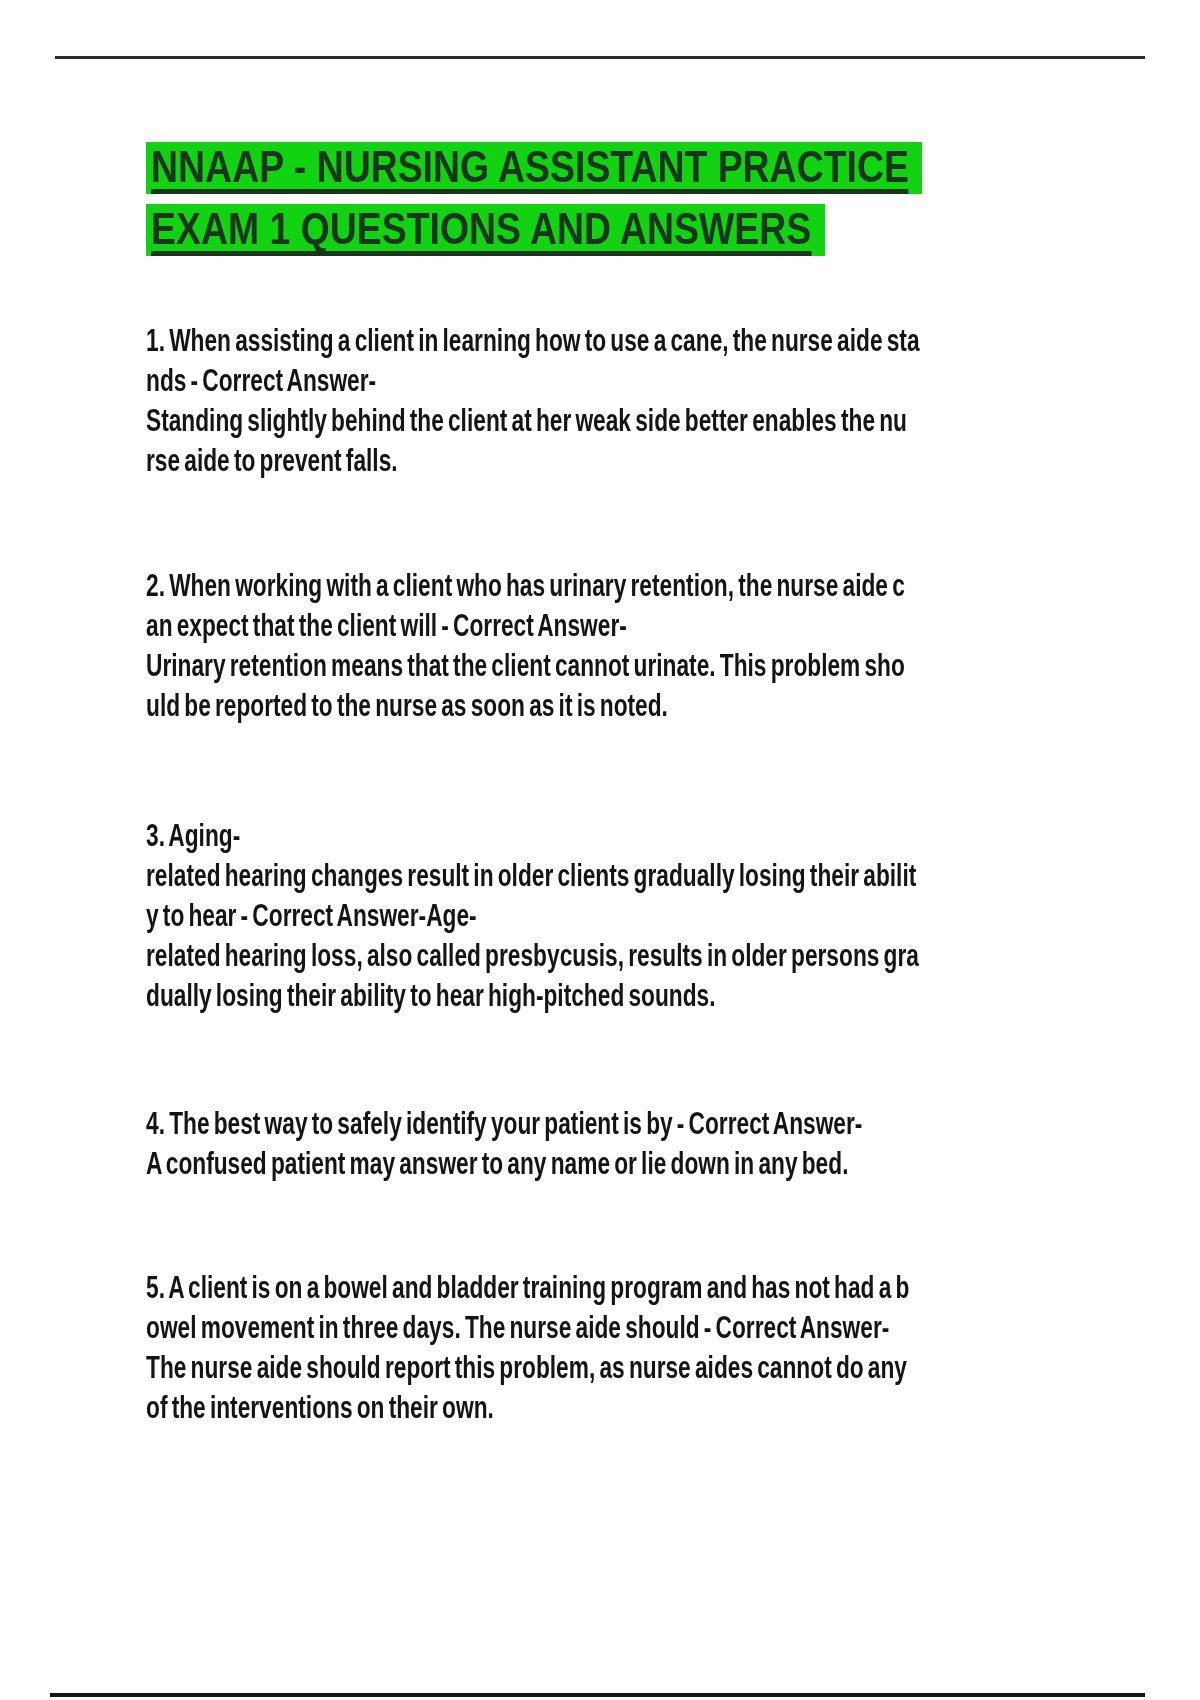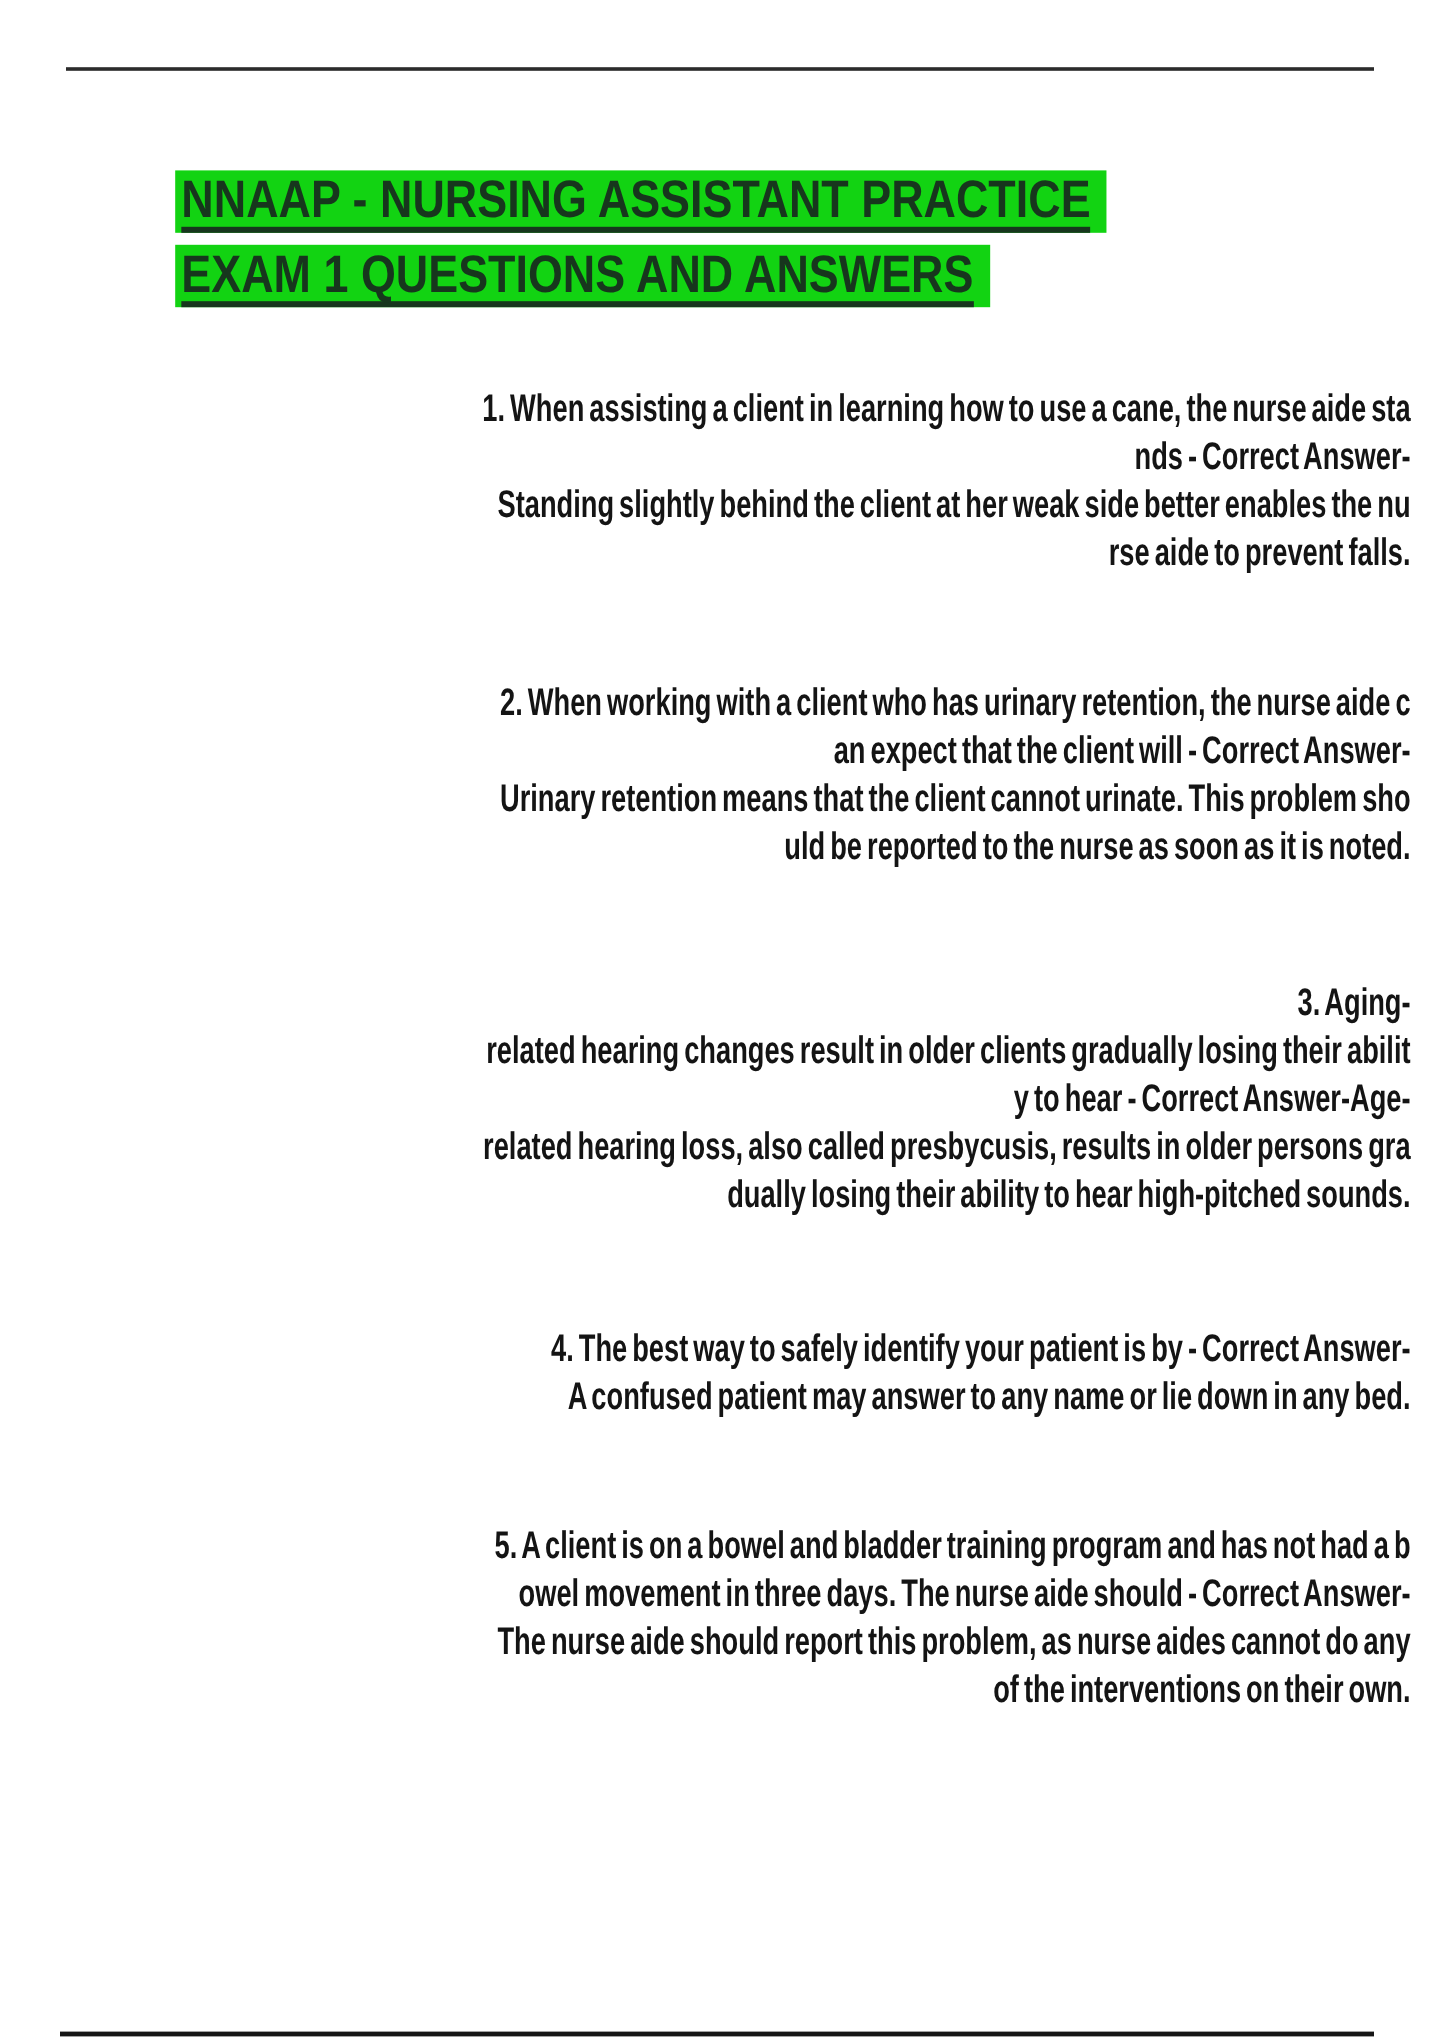--- a/index.html
+++ b/index.html
@@ -11,21 +11,20 @@
     width: 1200px;
     height: 1700px;
     overflow: hidden;
     font-family: "Liberation Sans", sans-serif;
   }
   .page {
     position: relative;
     width: 1200px;
     height: 1700px;
     background: #ffffff;
-    text-align: right;
   }
   .rule-top {
     position: absolute;
     left: 55px;
     top: 56px;
     width: 1090px;
     height: 3px;
     background: #2b2b2b;
   }
   .rule-bottom {

